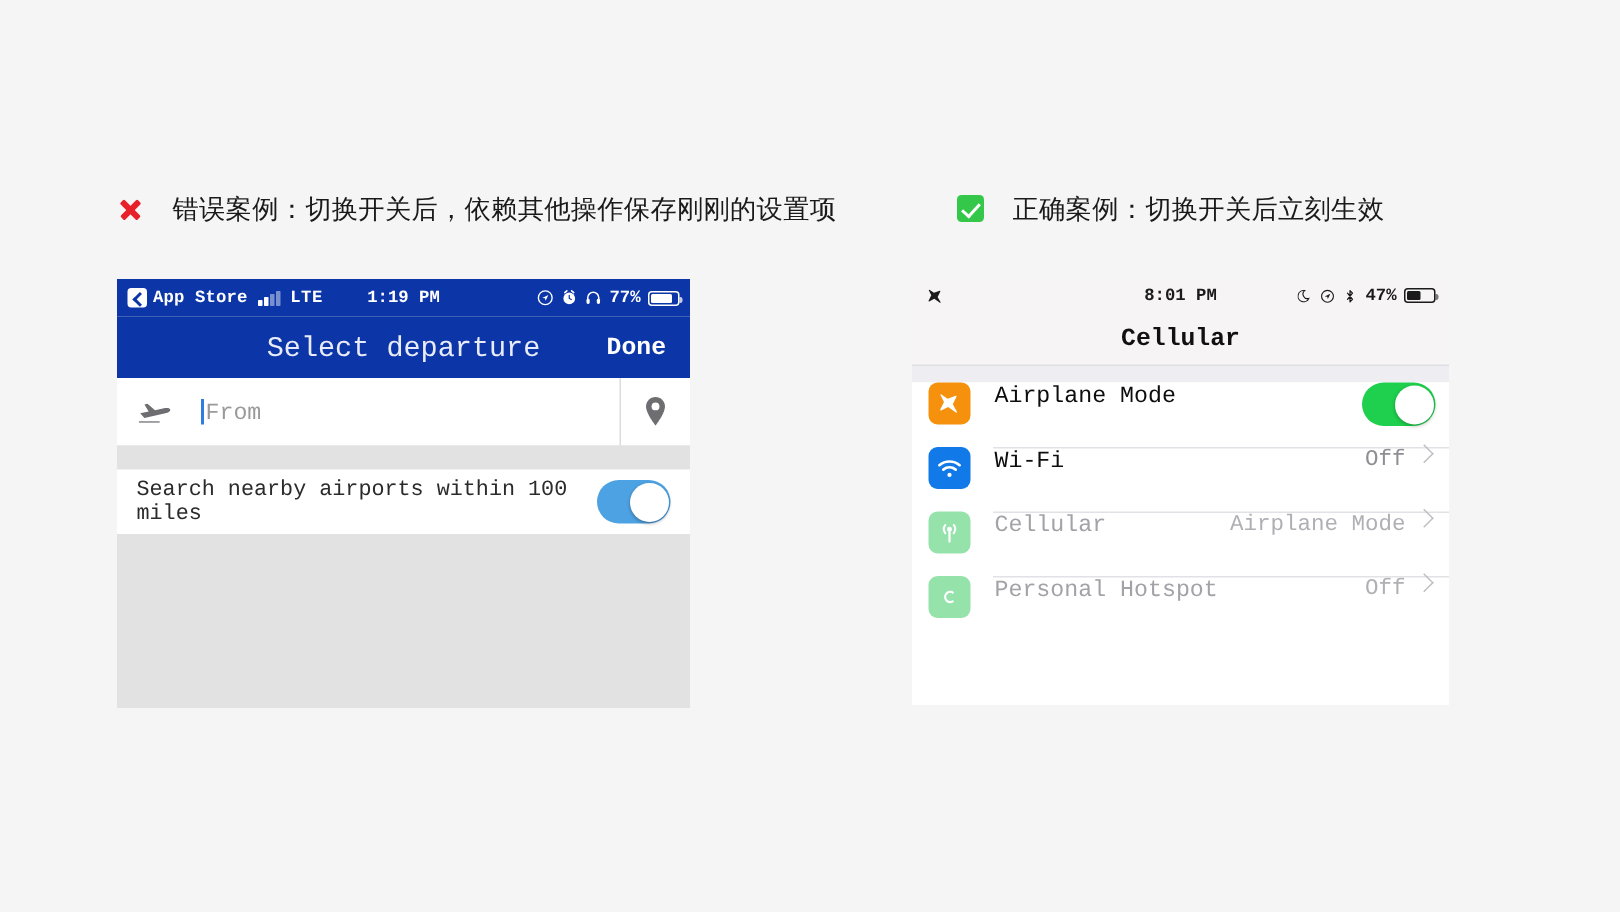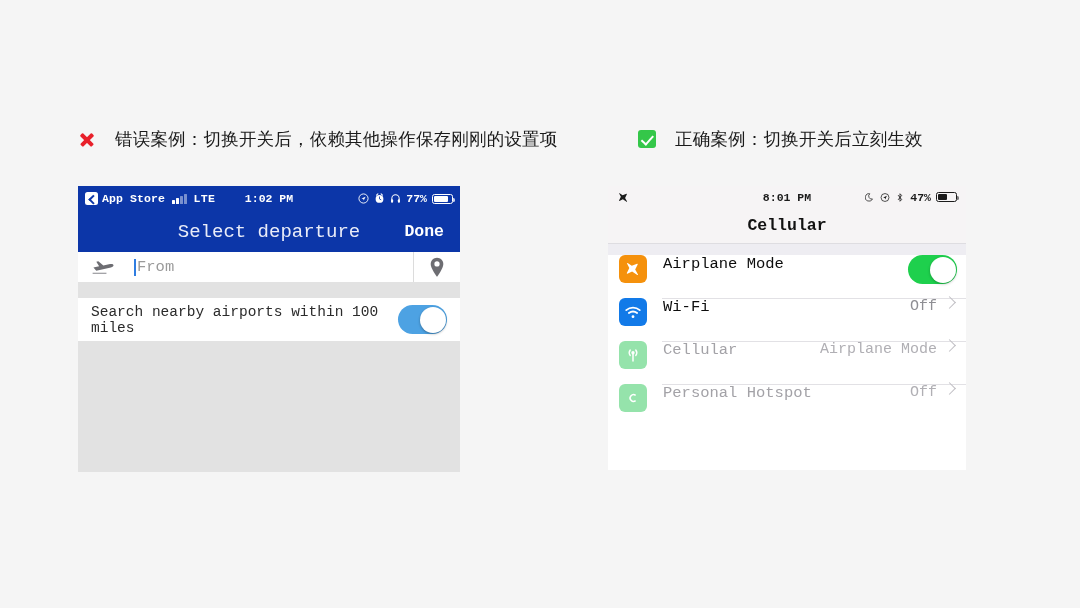--- a/index.html
+++ b/index.html
@@ -184,21 +184,21 @@
   .bad-done {
     margin-left: auto;
     margin-right: 16px;
     color: #ffffff;
     font-size: 16.5px;
     font-weight: bold;
     position: relative;
   }
 
   .bad-field-row {
-    height: 30px;
+    height: 45px;
     background: #ffffff;
     display: flex;
     align-items: flex-end;
   }
   .field-main {
     flex: 1;
     display: flex;
     align-items: center;
     height: 100%;
     padding-left: 13px;
@@ -409,21 +409,21 @@
   <div class="bad-statusbar">
     <span class="back-chip"></span>
     <span class="sb-carrier">App Store</span>
     <span class="sig-bars">
         <i></i>
         <i></i>
         <i></i>
         <i></i>
       </span>
     <span class="sb-lte">LTE</span>
-    <span class="sb-time">1:02 PM</span>
+    <span class="sb-time">1:19 PM</span>
     <span class="sb-right">
       <svg class="ic-loc" viewBox="0 0 24 24">
         <circle cx="12" cy="12" r="10" fill="none" stroke="#fff" stroke-width="2"></circle>
         <path d="M7.5 12.2 L16.5 8 L12.5 16.5 L11.6 12.9 Z" fill="#fff"></path>
       </svg>
       <svg class="ic-alarm" viewBox="0 0 24 24">
         <circle cx="12" cy="13" r="8.5" fill="#fff"></circle>
         <path d="M12 8.5 V13 L15 14.6" stroke="#0c36a8" stroke-width="1.8" fill="none" stroke-linecap="round"></path>
         <path d="M5.5 4.5 L8.5 2 M18.5 4.5 L15.5 2" stroke="#fff" stroke-width="2.4" stroke-linecap="round"></path>
       </svg>

